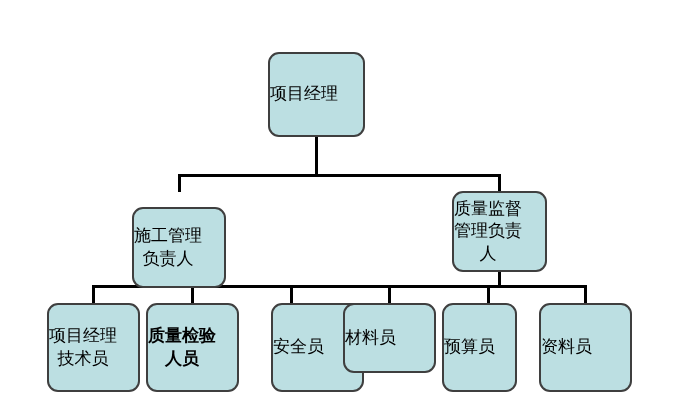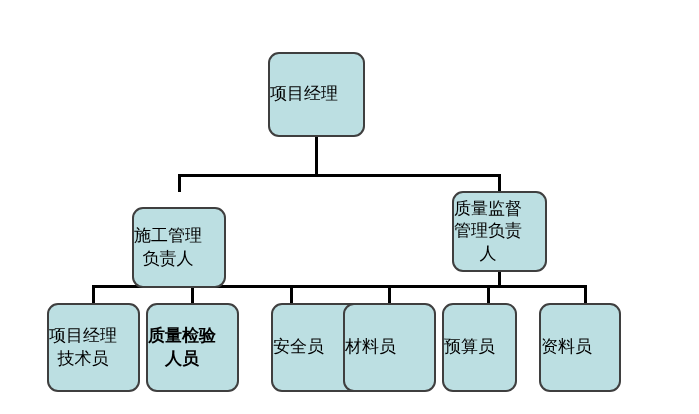--- a/index.html
+++ b/index.html
@@ -63,27 +63,27 @@
     <span class="org-box-label">项目经理
 技术员</span>
   </div>
   <div class="org-box" style="left:146px; top:303px; width:93px; height:89px;font-weight:bold;">
     <span class="org-box-label">质量检验
 人员</span>
   </div>
   <div class="org-box" style="left:245px; top:303px; width:93px; height:89px;margin-left:26px;">
     <span class="org-box-label">安全员</span>
   </div>
-  <div class="org-box" style="left:343px; top:303px; width:93px; height:89px;">
+  <div class="org-box" style="left:343px; top:303px; width:93px; height:70px;">
     <span class="org-box-label">材料员</span>
   </div>
   <div class="org-box" style="left:442px; top:303px; width:75px; height:89px;">
     <span class="org-box-label">预算员</span>
   </div>
-  <div class="org-box" style="left:539px; top:303px; width:82px; height:89px;">
+  <div class="org-box" style="left:539px; top:303px; width:93px; height:89px;">
     <span class="org-box-label">资料员</span>
   </div>
 
   <div class="connector" style="left:315px; top:137px; width:3px; height:39px;"></div>
   <div class="connector" style="left:177.5px; top:174px; width:323px; height:3px;"></div>
   <div class="connector" style="left:177.5px; top:174px; width:3px; height:18px;"></div>
   <div class="connector" style="left:498px; top:174px; width:3px; height:18px;"></div>
 
   <div class="connector" style="left:177.5px; top:271px; width:3px; height:17px;"></div>
   <div class="connector" style="left:498px; top:271px; width:3px; height:17px;"></div>

